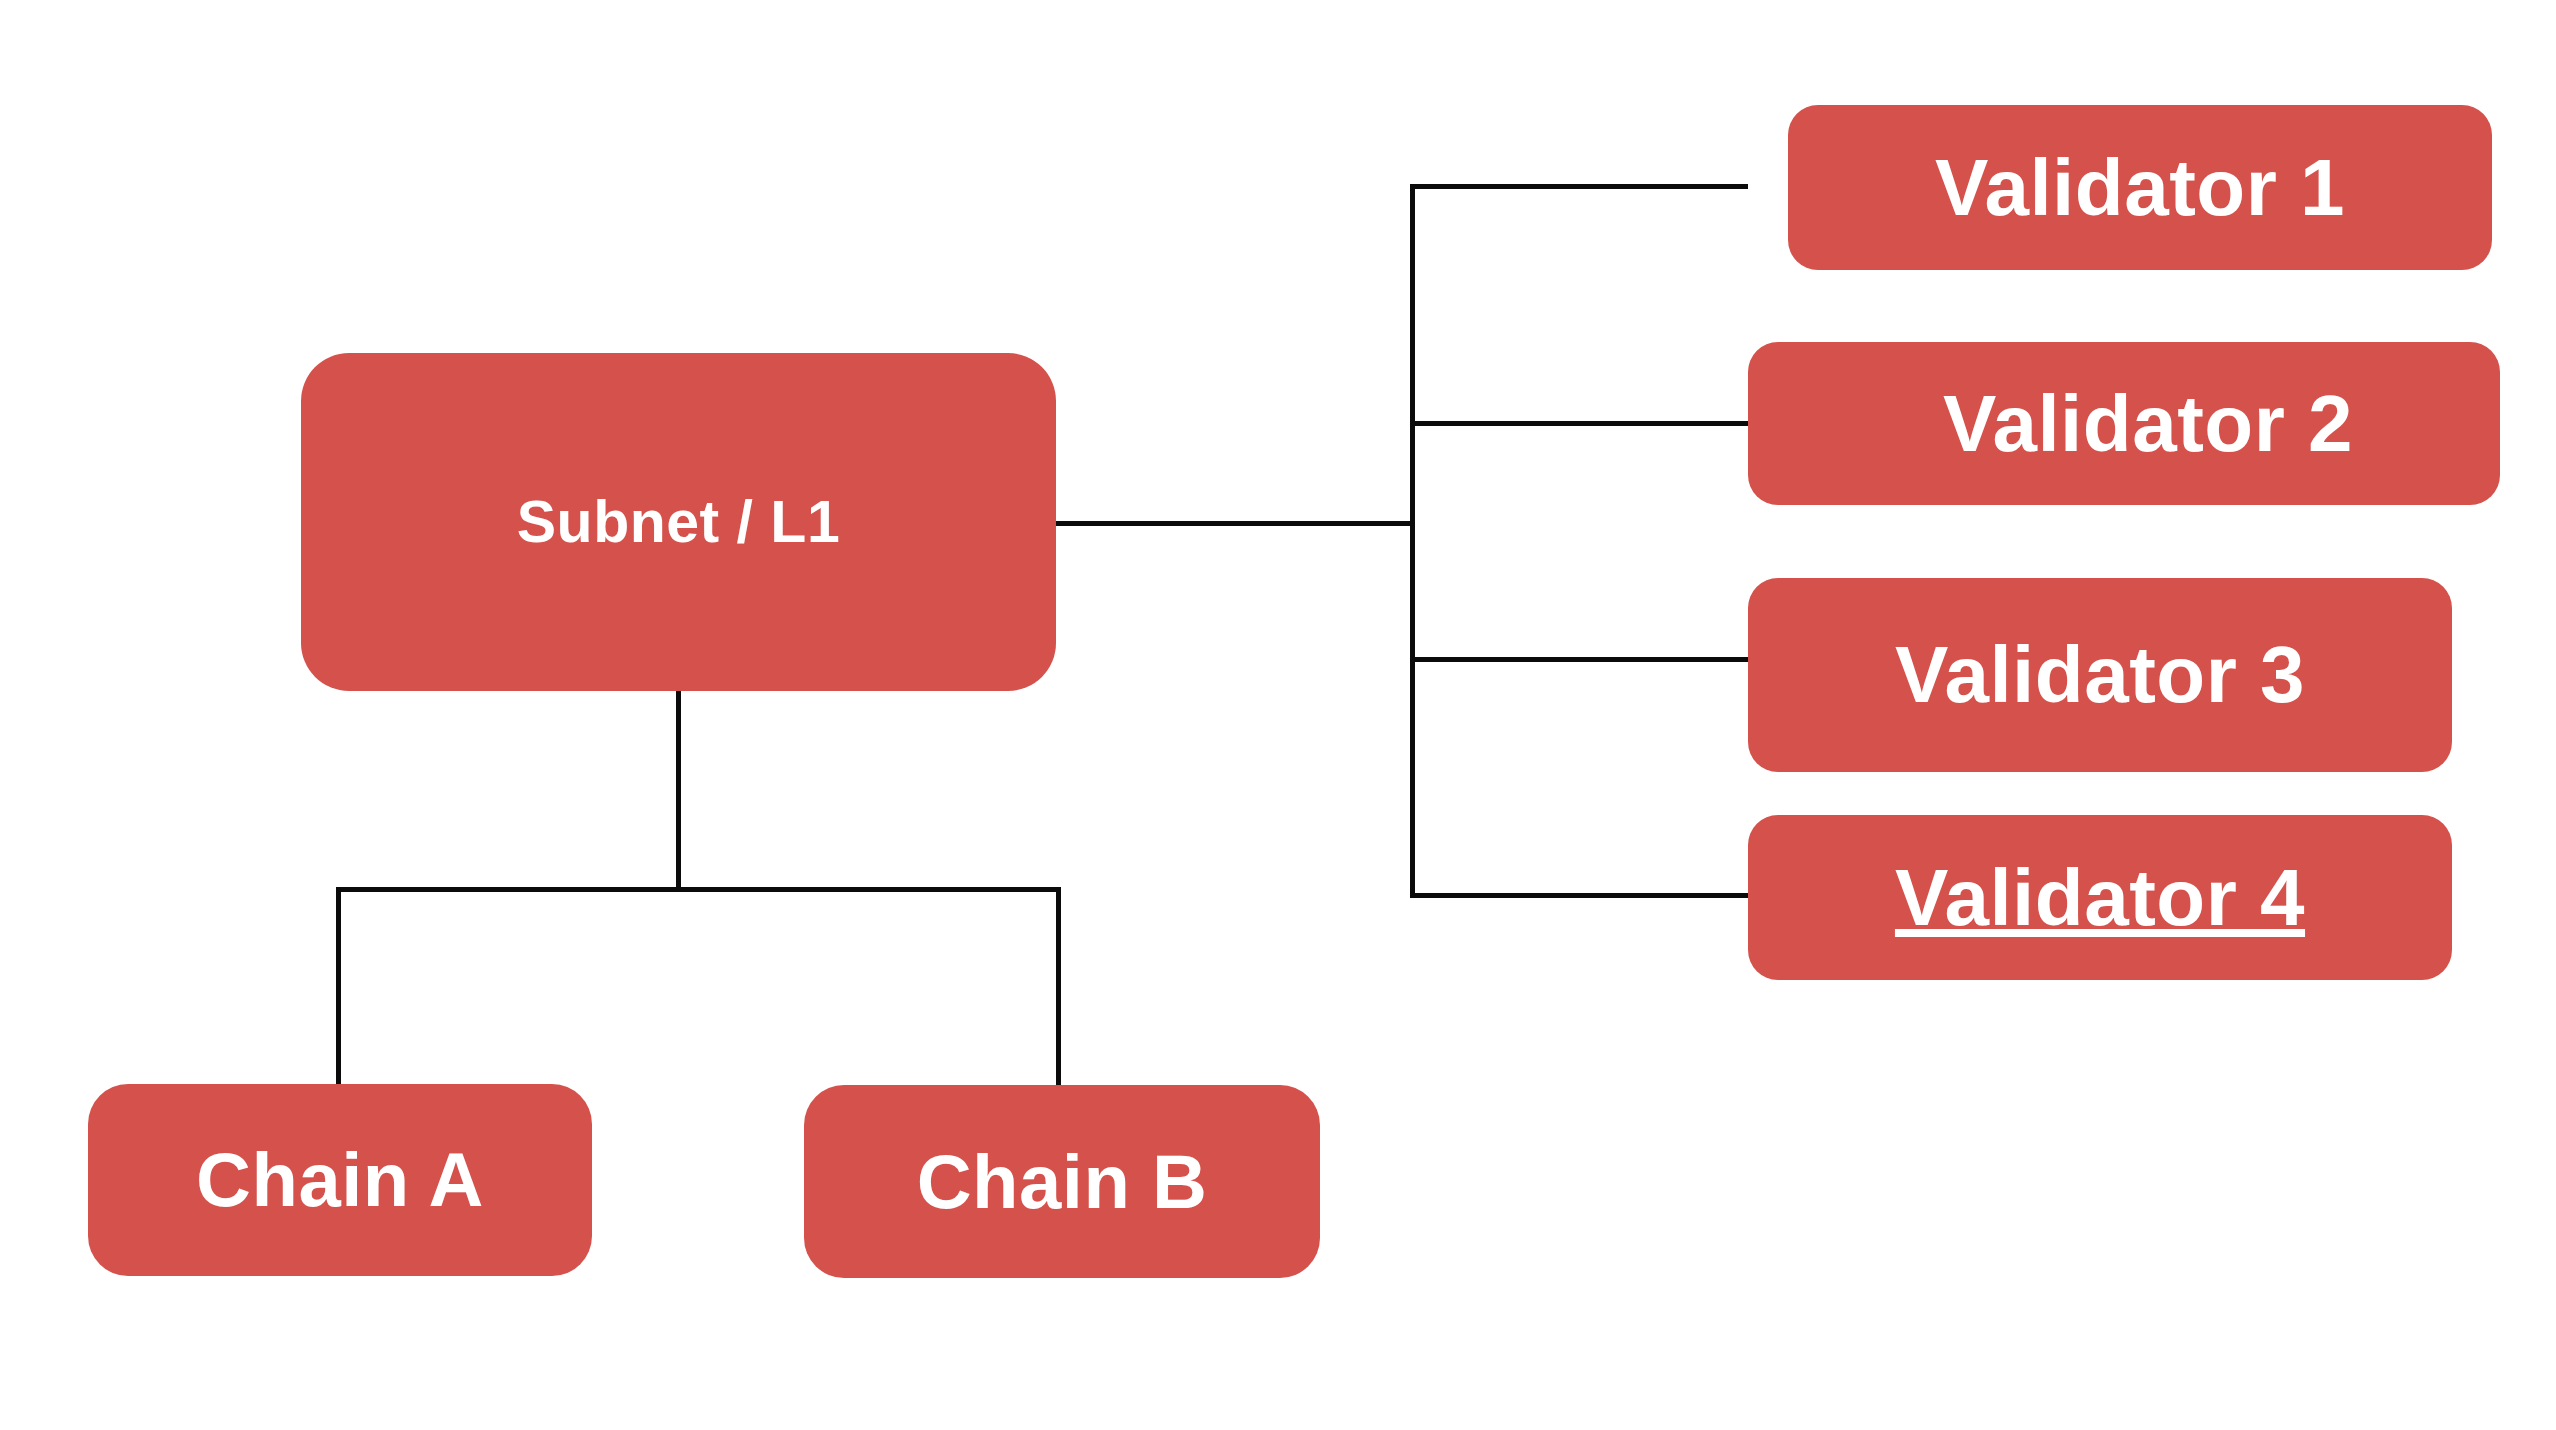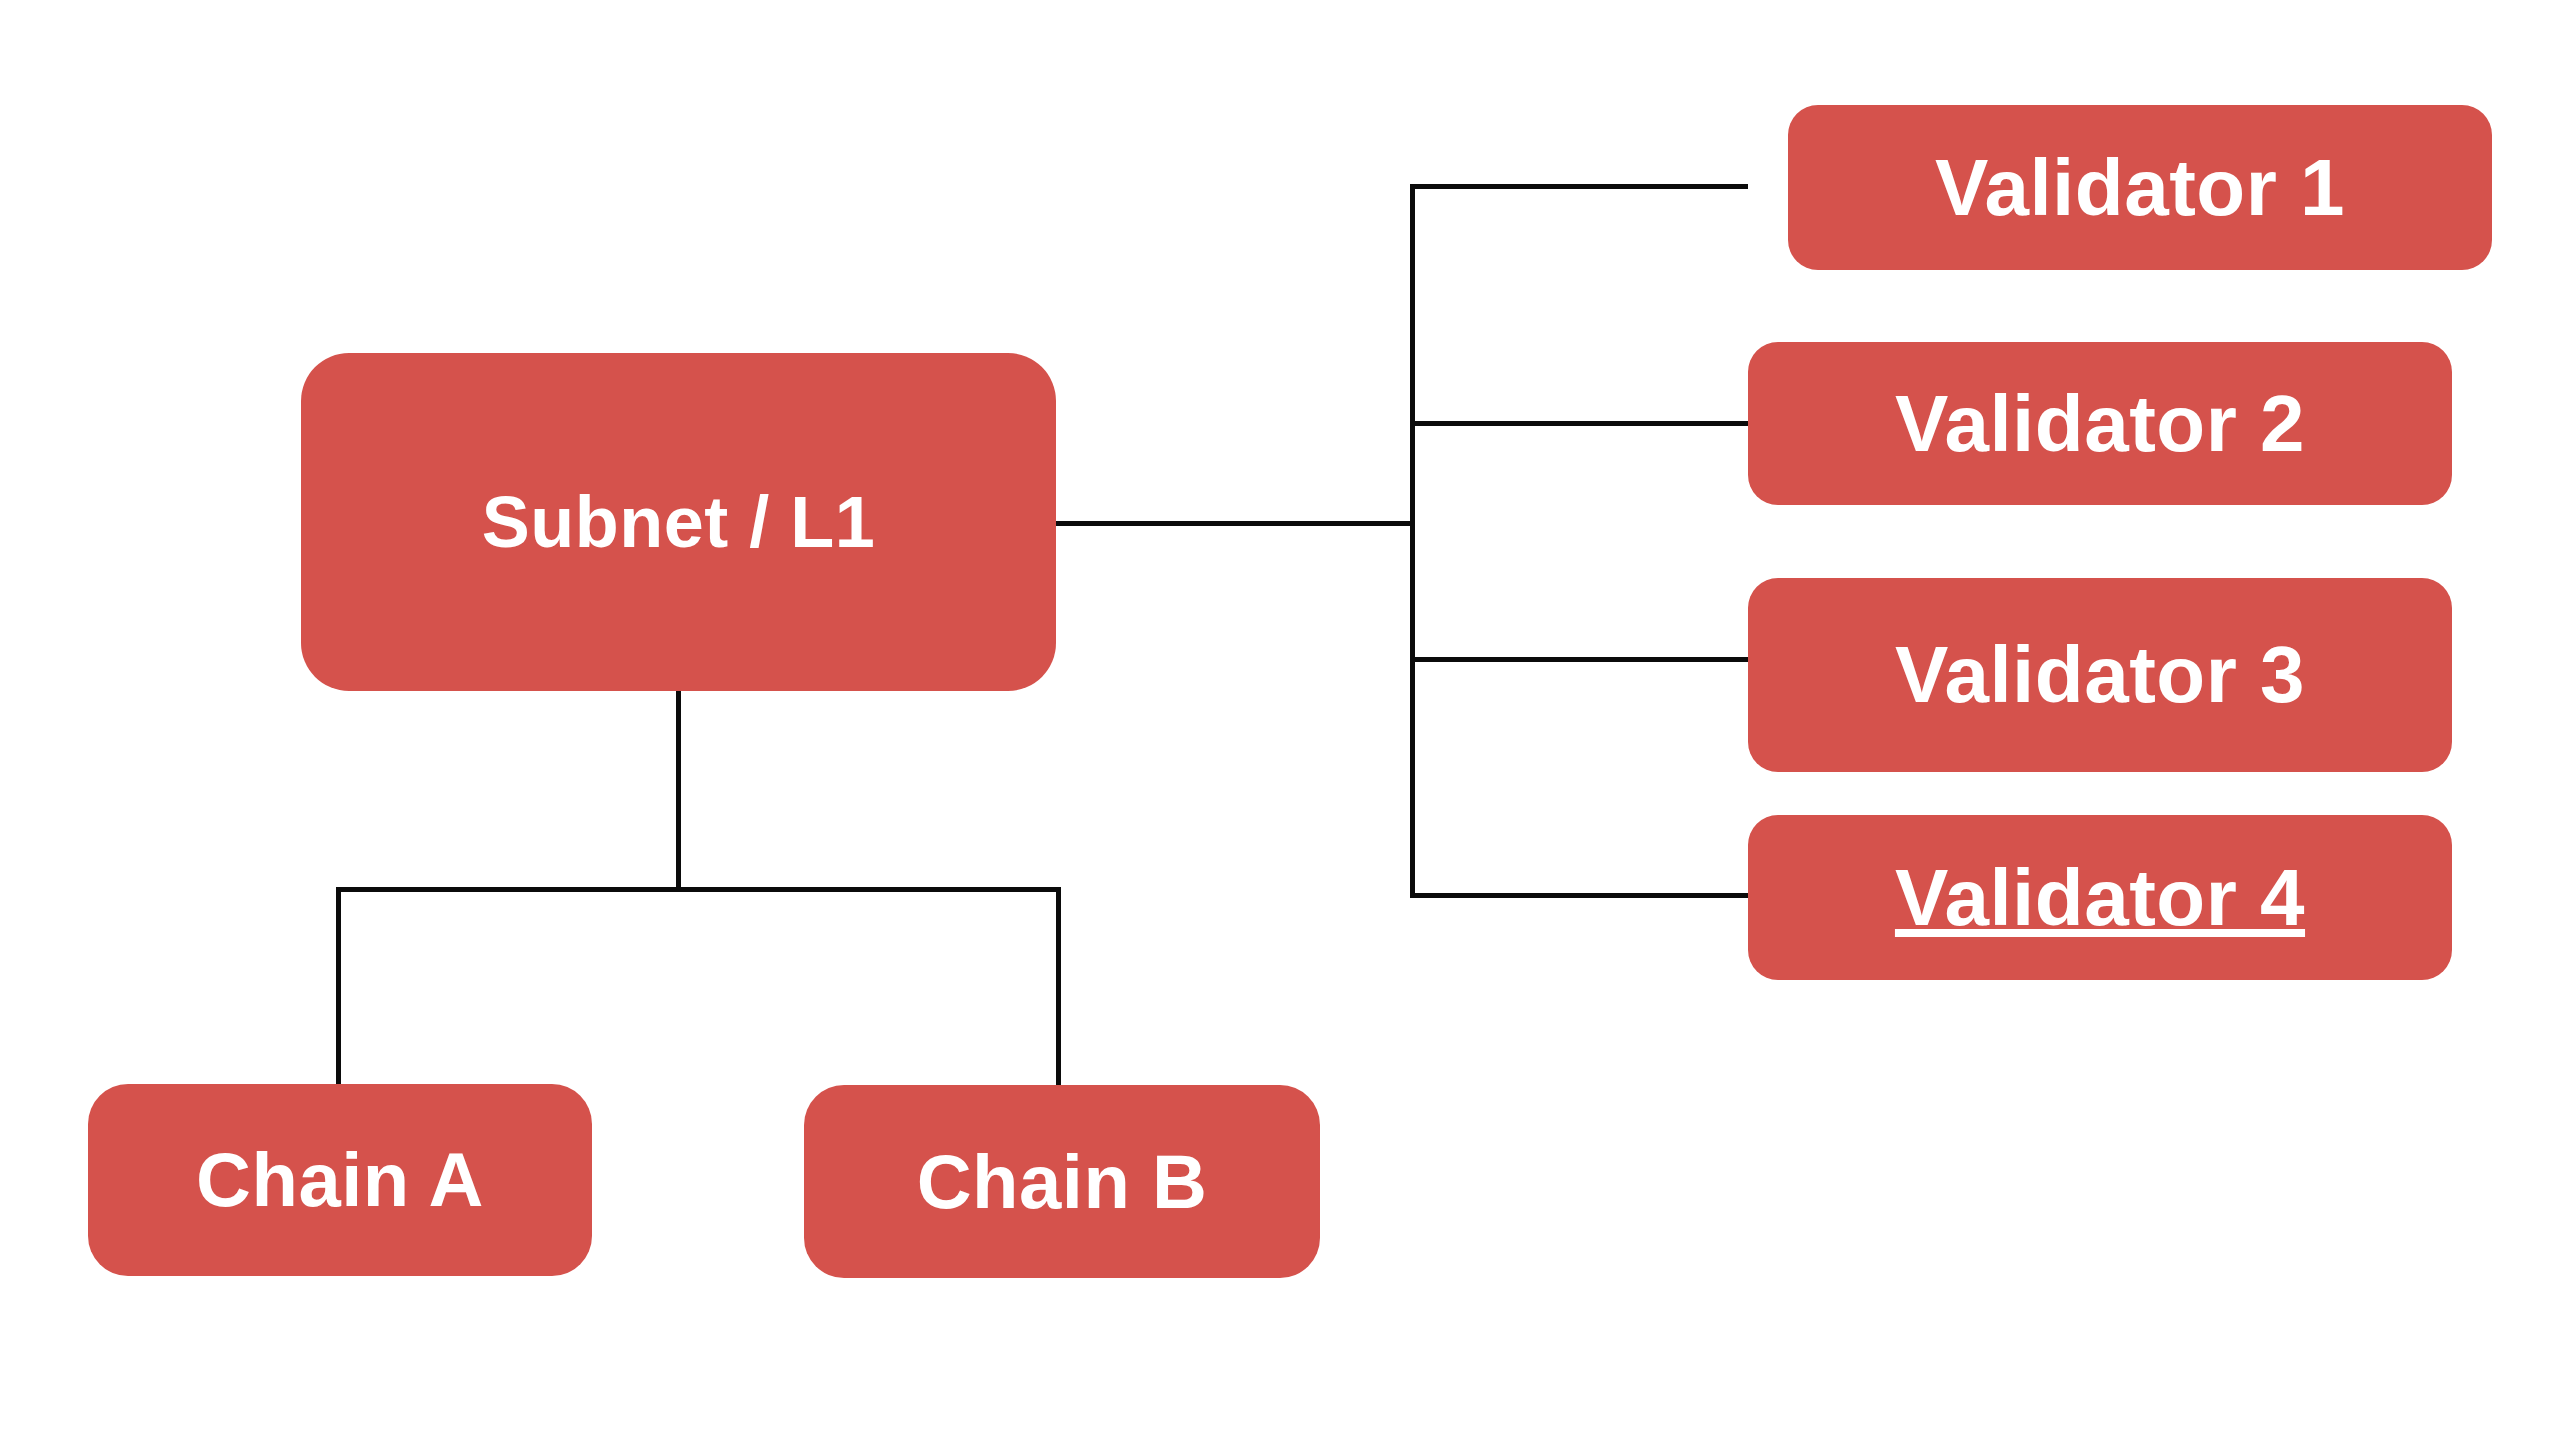--- a/index.html
+++ b/index.html
@@ -28,24 +28,24 @@
     font-weight: bold;
     text-align: center;
     line-height: 1;
     letter-spacing: 0.5px;
   }
   .edge {
     position: absolute;
     background: var(--line-color);
   }
   
-  #node-subnet   { left: 301px;  top: 353px;  width: 755px; height: 338px; border-radius: 48px; font-size: 72px; }
+  #node-subnet   { left: 301px;  top: 353px;  width: 755px; height: 338px; border-radius: 48px; font-size: 59px; }
   
   #node-v1       { left: 1748px; top: 105px;  width: 704px; height: 165px; border-radius: 30px; font-size: 80px; margin-left: 40px; }
-  #node-v2       { left: 1748px; top: 342px;  width: 704px; height: 163px; border-radius: 30px; font-size: 80px; }
+  #node-v2       { left: 1748px; top: 342px;  width: 704px; height: 163px; border-radius: 30px; font-size: 80px; padding-left: 48px; }
   #node-v3       { left: 1748px; top: 578px;  width: 704px; height: 194px; border-radius: 30px; font-size: 80px; }
   #node-v4       { left: 1748px; top: 815px;  width: 704px; height: 165px; border-radius: 30px; font-size: 80px; text-decoration: underline; }
   
   #node-chain-a  { left: 88px;   top: 1084px; width: 504px; height: 192px; border-radius: 40px; font-size: 76px; }
   #node-chain-b  { left: 804px;  top: 1085px; width: 516px; height: 193px; border-radius: 40px; font-size: 76px; }
 
   
   #edge-subnet-trunk   { left: 1056px; top: 521px; width: 359px; height: 5px; }   
   #edge-trunk          { left: 1410px; top: 184px; width: 5px;   height: 714px; } 
   #edge-branch-v1      { left: 1412px; top: 184px; width: 336px; height: 5px; }

